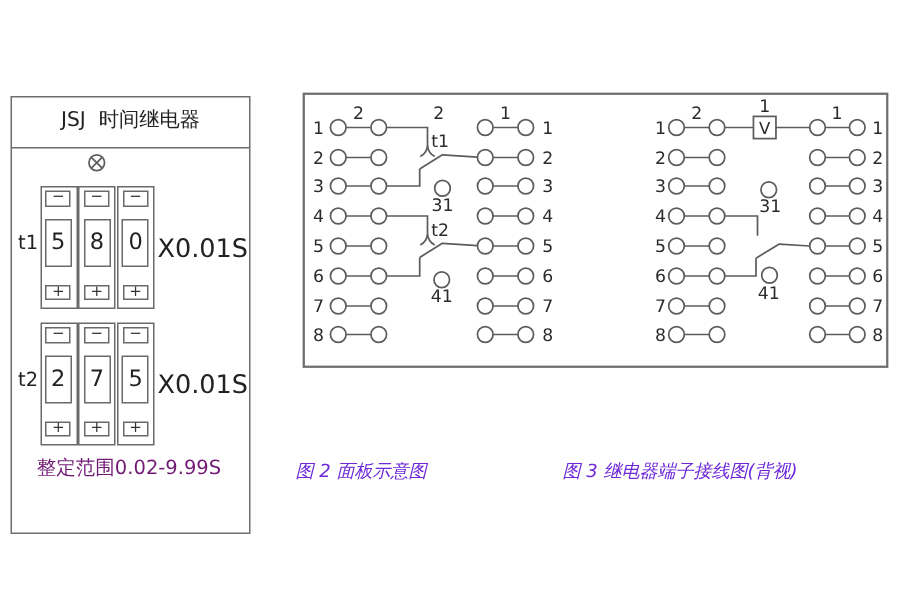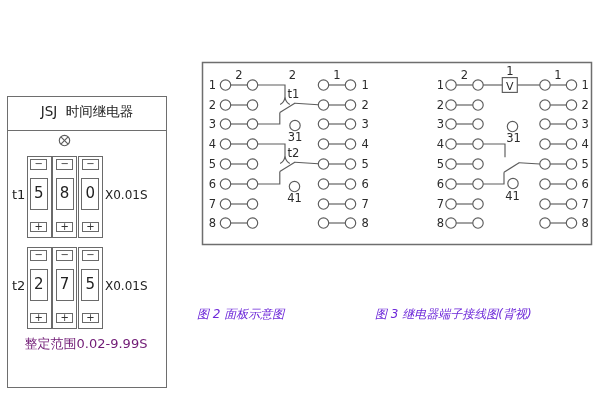--- a/index.html
+++ b/index.html
@@ -1,41 +1,41 @@
 <!DOCTYPE html>
 <html><head>
 <meta charset="utf-8">
 <style>
   * { margin:0; padding:0; box-sizing:border-box; }
   body { font-family:"DejaVu Sans","Liberation Sans",sans-serif; background:#fff; }
   .screen { position:relative; width:600px; height:400px; background:#fff; overflow:hidden; }
 
   
   .panel { position:absolute; left:7px; top:64px; width:160px; height:292px;
-           border:1.5px solid #6e6e6e; background:#fff;margin-top:32px; }
+           border:1.5px solid #6e6e6e; background:#fff; }
   .panel-title { position:absolute; left:0; top:6px; width:100%; text-align:center;
                  font-size:13.5px; color:#222; white-space:pre; }
   .panel-divider { position:absolute; left:0; top:32.5px; width:100%; height:0;
                    border-bottom:1.4px solid #6e6e6e; }
   .lamp { position:absolute; left:49px; top:36px; width:15px; height:15px; }
   .wheel-block { position:absolute; left:18.5px; width:77px; display:flex; gap:0.8px; }
   .wheel-block.t1 { top:58.5px; height:82px; }
   .wheel-block.t2 { top:149.5px; height:82px; }
   .wheel-col { position:relative; width:25px; height:82px; border:1.2px solid #6a6a6a; background:#fff; }
   .wbtn { position:absolute; left:2.8px; width:17px; height:10.5px; border:1.1px solid #6a6a6a;
           font-size:10px; line-height:8.5px; text-align:center; color:#333; background:#fff; }
   .wbtn.minus { top:2.5px; }
   .wbtn.plus  { top:65px; }
   .wdigit { position:absolute; left:2.3px; top:21.5px; width:18px; height:31.5px;
             border:1.2px solid #6a6a6a; font-size:15px; line-height:29px; text-align:center;
             color:#222; background:#fff; }
   .t-label { position:absolute; left:4px; font-size:13px; color:#222; }
   .t-label.t1 { top:90px; }
   .t-label.t2 { top:181px; }
-  .mult { position:absolute; left:97px; font-size:12px; color:#222;text-align:center; }
+  .mult { position:absolute; left:97px; font-size:17px; color:#222;text-align:center; }
   .mult.t1 { top:91px; }
   .mult.t2 { top:182px; }
   .range-text { position:absolute; left:10px; top:238px; width:136px; text-align:center;
                 font-size:13px; color:#701a75; white-space:pre; }
 
   
   .diagram-svg { position:absolute; left:195px; top:55px; }
   .ln   { stroke:#5c5c5c; stroke-width:1.15; fill:none; }
   .tc   { stroke:#5c5c5c; stroke-width:1.15; fill:#fff; }
   .bx   { stroke:#6e6e6e; stroke-width:1.5; fill:none; }

